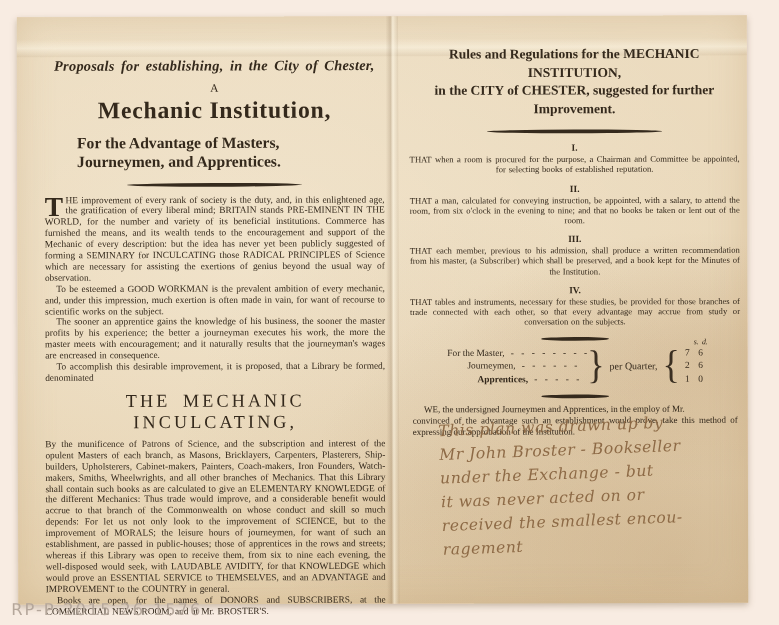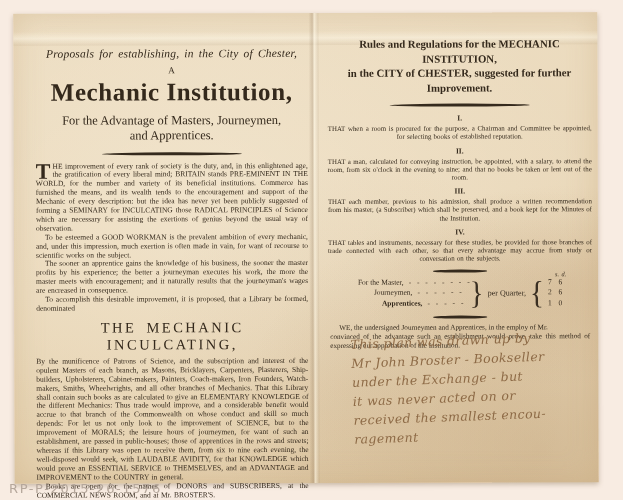--- a/index.html
+++ b/index.html
@@ -29,25 +29,25 @@
   }
   .fold{
     position:absolute;left:295px;top:0;width:10px;height:100%;
     background:linear-gradient(90deg,rgba(107,80,52,0) 0%,rgba(107,80,52,0.20) 38%,rgba(255,249,232,0.55) 58%,rgba(107,80,52,0.10) 100%);
   }
   .page{position:absolute;top:0;}
   .page-left{left:22px;width:272px;}
   .page-right{left:310px;width:272px;}
 
   
-  .kicker{margin:34px 0 0;text-align:center;font-style:italic;font-weight:normal;
+  .kicker{margin:34px 0 0;text-align:center;font-style:italic;font-weight:bold;
     font-size:11.5px;letter-spacing:0.2px;word-spacing:2px;}
   .article-a{margin:6px 0 0;text-align:center;font-size:9px;}
-  .main-title{margin:3px 0 0;text-align:center;font-weight:bold;font-size:25px;letter-spacing:0.6px;}
-  .subtitle{margin:7px 0 0;padding:0 26px;text-align:center;font-weight:normal;font-size:12.5px;line-height:1.18;}
+  .main-title{margin:3px 0 0;text-align:center;font-weight:bold;font-size:19px;letter-spacing:0.6px;}
+  .subtitle{margin:7px 0 0;padding:0 26px;font-weight:bold;font-size:12.5px;line-height:1.18;}
   .swell{width:140px;height:3px;background:#352a1d;border-radius:50%;margin:9px auto 7px;}
   .swell.small{width:54px;height:2.5px;margin:7px auto 5px;}
   .body{margin:0;font-size:7.5px;line-height:8.9px;text-align:justify;word-spacing:0.5px;}
   .body.ind{text-indent:9px;}
   .dropcap{float:left;font-size:22px;line-height:16px;font-weight:bold;padding:1px 2px 0 0;}
   .section-heading{margin:6px 0 4px;text-align:center;font-weight:normal;font-size:14.5px;
     letter-spacing:2.5px;word-spacing:4px;}
 
   
   .rules-title{margin:24px 0 0;text-align:center;font-weight:bold;font-size:10.8px;line-height:1.35;}

